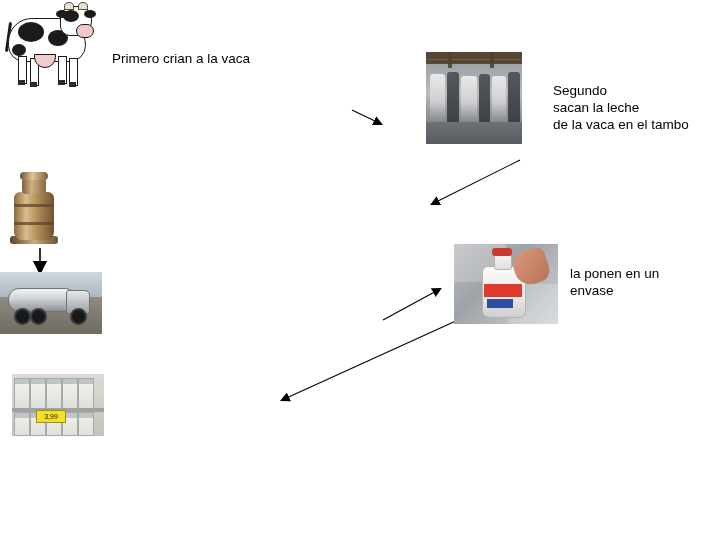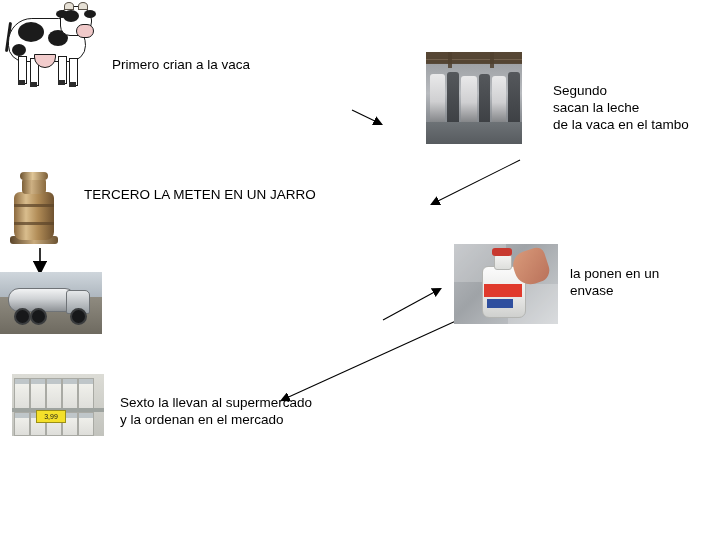--- a/index.html
+++ b/index.html
@@ -284,21 +284,21 @@
     <div class="cow-udder"></div>
     <div class="cow-head"></div>
     <div class="cow-spot" style="left:63px; top:10px; width:16px; height:12px;"></div>
     <div class="cow-ear" style="left:56px; top:10px;"></div>
     <div class="cow-ear" style="left:84px; top:10px;"></div>
     <div class="cow-horn" style="left:64px; top:2px;"></div>
     <div class="cow-horn" style="left:78px; top:2px;"></div>
     <div class="cow-muzzle"></div>
   </div>
 
-  <div class="label" style="left:112px; top:56px; width:230px;">Primero crian a la vaca</div>
+  <div class="label" style="left:112px; top:50px; width:230px;">Primero crian a la vaca</div>
 
   <div class="pic barn" style="left:426px; top:52px; width:96px; height:92px; border:0;">
     <div class="barn-beam" style="left:0; top:8px; width:96px; height:4px;"></div>
     <div class="barn-beam" style="left:0; top:0; width:96px; height:7px;"></div>
     <div class="barn-beam" style="left:22px; top:0; width:4px; height:16px;"></div>
     <div class="barn-beam" style="left:64px; top:0; width:4px; height:16px;"></div>
     <div class="barn-cow" style="left:4px; top:22px; width:15px; height:50px;"></div>
     <div class="barn-cow dark" style="left:21px; top:20px; width:12px; height:54px;"></div>
     <div class="barn-cow" style="left:35px; top:24px; width:16px; height:48px;"></div>
     <div class="barn-cow dark" style="left:53px; top:22px; width:11px; height:52px;"></div>
@@ -313,21 +313,20 @@
 
   <div class="pic" style="left:0px; top:170px; width:72px; height:78px; background:#ffffff;">
     <div class="churn-base"></div>
     <div class="churn-body"></div>
     <div class="churn-band" style="left:14px; top:34px; width:40px;"></div>
     <div class="churn-band" style="left:14px; top:52px; width:40px;"></div>
     <div class="churn-neck"></div>
     <div class="churn-lid"></div>
   </div>
 
-  <div class="label" style="left:84px; top:186px; width:320px;">TERCERO  LA METEN EN UN JARRO</div>
 
   <div class="pic" style="left:0px; top:272px; width:102px; height:62px;">
     <div class="truck-sky"></div>
     <div class="truck-ground"></div>
     <div class="tank"></div>
     <div class="cab"></div>
     <div class="wheel" style="left:14px; top:36px;"></div>
     <div class="wheel" style="left:30px; top:36px;"></div>
     <div class="wheel" style="left:70px; top:36px;"></div>
   </div>
@@ -377,16 +376,14 @@
       </div>
     <div class="box" style="left:50px; top:38px; width:14px; height:22px;">
         <span class="box-top"></span>
       </div>
     <div class="box" style="left:66px; top:38px; width:14px; height:22px;">
         <span class="box-top"></span>
       </div>
     <div class="mkt-sign">3,99</div>
   </div>
 
-  <div class="label" style="left:120px; top:394px; width:330px;">Sexto la llevan al supermercado
-y  la ordenan en el mercado</div>
 
 </div>
 
 </body></html>

